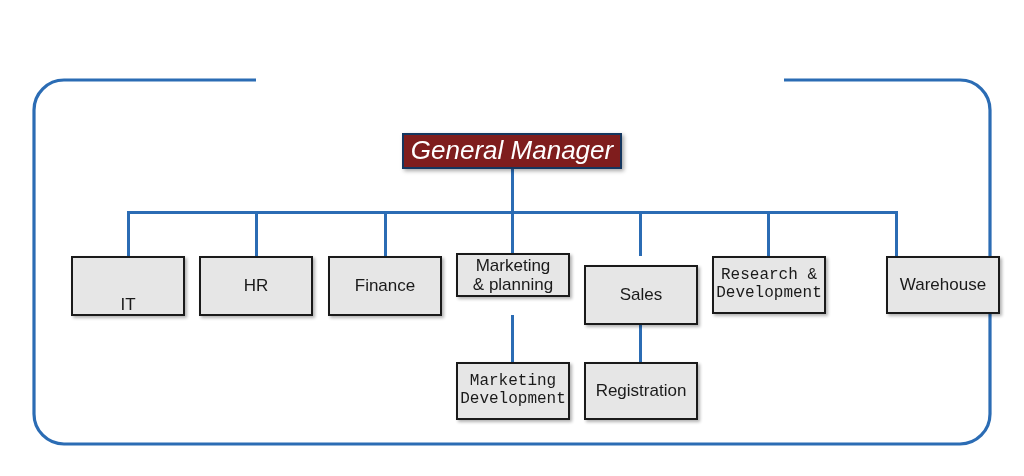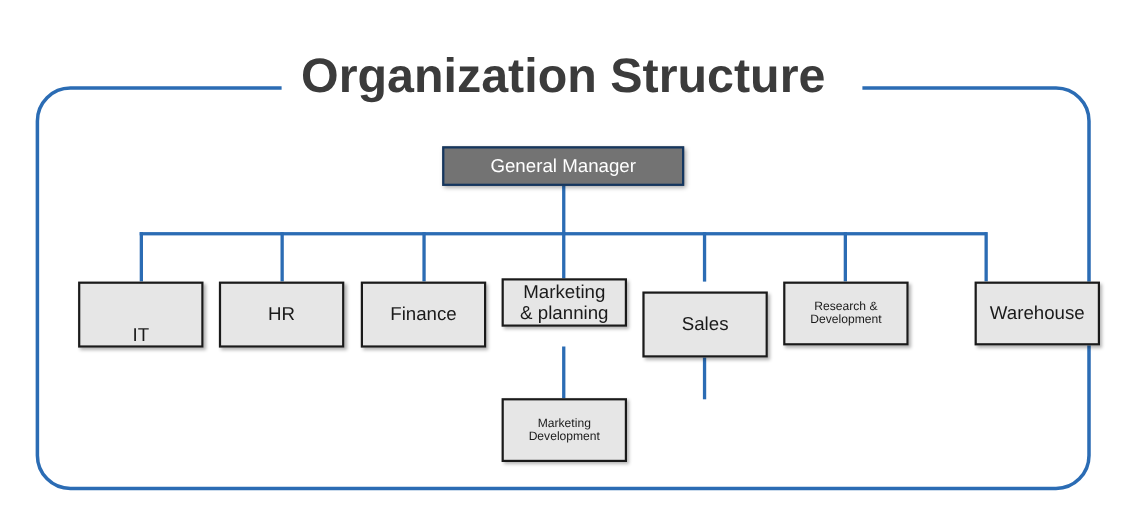--- a/index.html
+++ b/index.html
@@ -59,39 +59,39 @@
     border: 2.5px solid #1a1a1a;
     background: #e6e6e6;
     color: #1a1a1a;
     font-size: 17px;
     line-height: 1.12;
     box-shadow: 2px 2px 3px rgba(0,0,0,0.30);
   }
   .node .label { padding: 0 4px; white-space: pre-line; }
 
   .node.root {
-    background: #737373;
+    background: #7f1d1d;
     border: 2.5px solid #14365f;
     color: #ffffff;
-    font-size: 17px;
+    font-size: 26px;
     box-shadow: 2px 2px 4px rgba(0,0,0,0.35);
+    font-style: italic;
   }
-  .node.small { font-size: 11px; }
+  .node.small { font-size: 16px; font-family: Liberation Mono, monospace; }
 </style>
 </head>
 <body>
 
 <div id="canvas">
 
   <svg id="frame-svg" viewBox="0 0 1024 476" xmlns="http://www.w3.org/2000/svg">
 
     <path d="M 256 80 L 64 80 A 30 30 0 0 0 34 110 L 34 414 A 30 30 0 0 0 64 444 L 960 444 A 30 30 0 0 0 990 414 L 990 110 A 30 30 0 0 0 960 80 L 784 80" fill="none" stroke="#2b6cb4" stroke-width="3.2" stroke-linecap="butt"></path>
   </svg>
 
-  <div id="chart-title">Organization Structure</div>
 
   <div class="conn conn-v" style="left:511px; top:168px; height:45px;"></div>
 
   <div class="conn conn-h" style="left:127px; top:211px; width:770px;"></div>
 
   <div class="conn conn-v" style="left:127px; top:211px; height:45px;"></div>
   <div class="conn conn-v" style="left:255px; top:211px; height:45px;"></div>
   <div class="conn conn-v" style="left:384px; top:211px; height:45px;"></div>
   <div class="conn conn-v" style="left:511px; top:211px; height:45px;"></div>
   <div class="conn conn-v" style="left:639px; top:211px; height:45px;"></div>
@@ -133,14 +133,17 @@
 
   <div class="node" style="left:886px; top:256px; width:114px; height:58px;">
     <span class="label">Warehouse</span>
   </div>
 
   <div class="node small" style="left:456px; top:362px; width:114px; height:58px;">
     <span class="label">Marketing
 Development</span>
   </div>
 
+  <div class="node" style="left:584px; top:362px; width:114px; height:58px;">
+    <span class="label">Registration</span>
+  </div>
 
 </div>
 
 </body></html>

